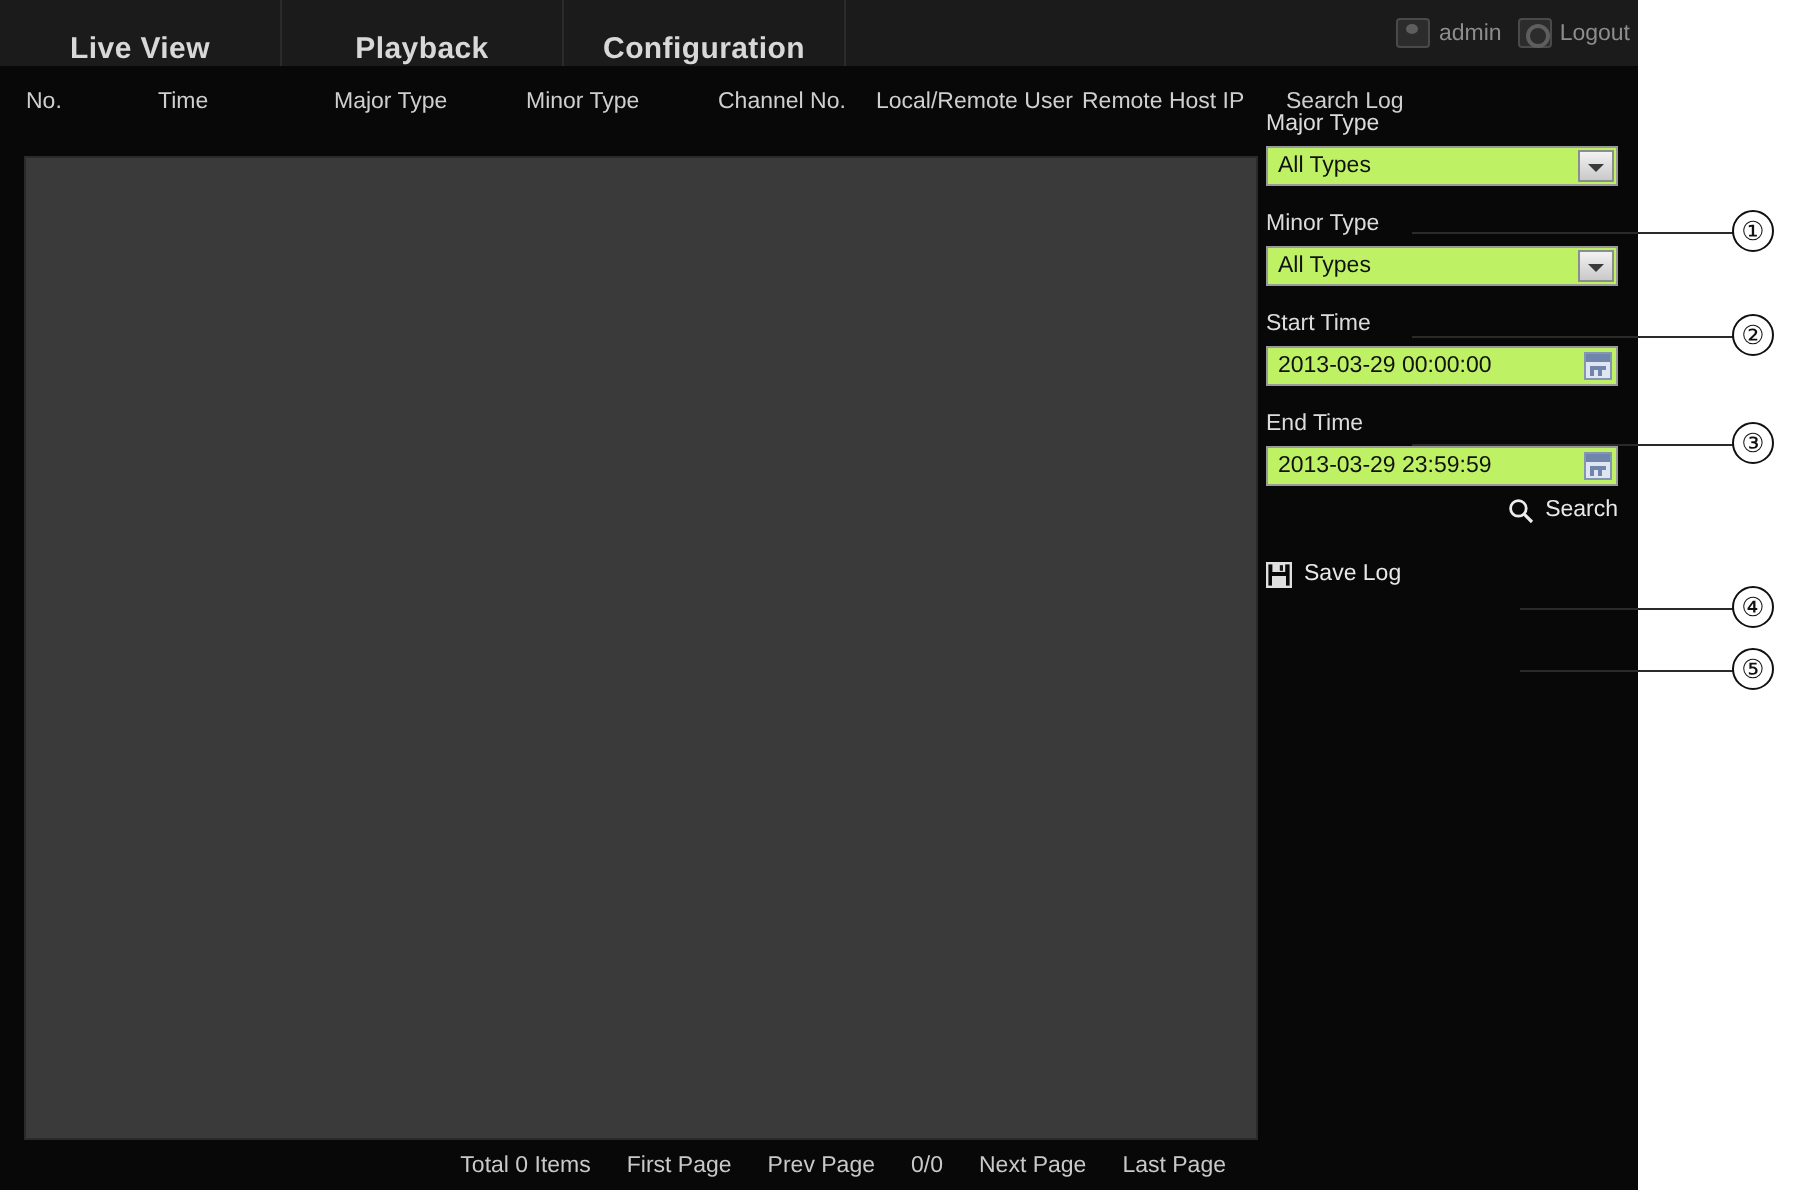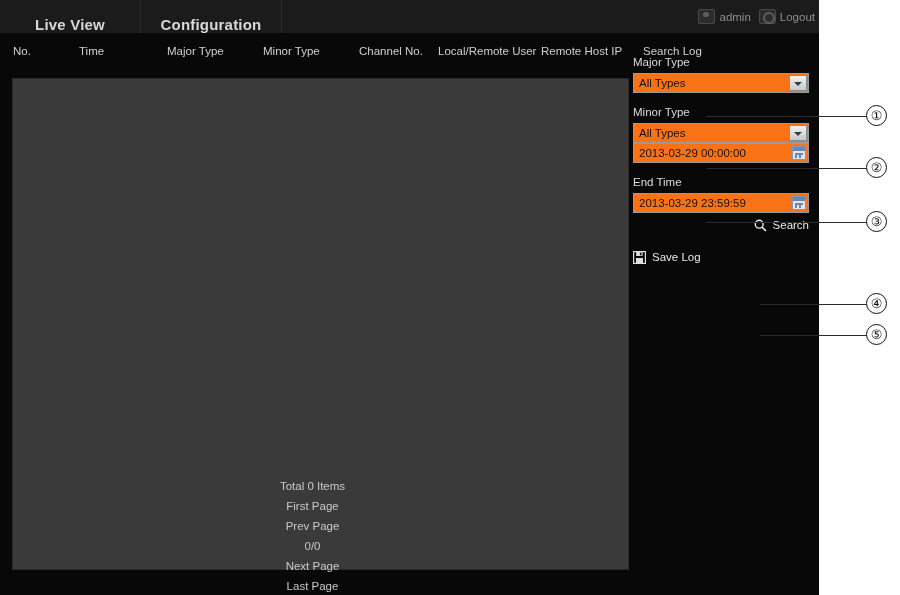--- a/index.html
+++ b/index.html
@@ -129,26 +129,25 @@
   
   #pagination {
     position: absolute;
     left: 12px;
     top: 574px;
     width: 617px;
     height: 18px;
     display: flex;
     align-items: center;
     justify-content: flex-end;
-    gap: 8px;
+    gap: 18px;
     font-size: 11.5px;
     color: #c9c9c9;
     padding-right: 16px;
     box-sizing: border-box;
-    flex-direction: column;
   }
 
   
   #search-panel {
     position: absolute;
     left: 633px; top: 56px;
     width: 186px;
     color: #e2e2e2;
   }
   .field-label {
@@ -156,21 +155,21 @@
     color: #dcdcdc;
     margin-bottom: 5px;
     margin-top: 13px;
   }
   .field-label:first-child { margin-top: 0; }
 
   .combo, .datefield {
     position: relative;
     width: 176px;
     height: 20px;
-    background: #f97316;
+    background: #bef264;
     border: 1px solid #9a9a9a;
     box-sizing: border-box;
     display: flex;
     align-items: center;
   }
   .combo .val, .datefield .val {
     font-size: 11.5px;
     color: #111111;
     padding-left: 5px;
     white-space: nowrap;
@@ -259,20 +258,23 @@
   }
 </style>
 </head>
 <body>
 
 <div id="screenshot">
 
   <div id="topbar">
     <div class="nav-tab">
       <span>Live View</span>
+    </div>
+    <div class="nav-tab">
+      <span>Playback</span>
     </div>
     <div class="nav-tab">
       <span>Configuration</span>
     </div>
     <div id="nav-spacer"></div>
 
     <div id="user-area">
       <span class="u-chip">
         <span class="mini-icon person"></span>
         <span>admin</span>
@@ -313,20 +315,21 @@
       <span class="val">All Types</span>
       <span class="arrow-btn"></span>
     </div>
 
     <div class="field-label">Minor Type</div>
     <div class="combo">
       <span class="val">All Types</span>
       <span class="arrow-btn"></span>
     </div>
 
+    <div class="field-label">Start Time</div>
     <div class="datefield">
       <span class="val">2013-03-29 00:00:00</span>
       <span class="cal-btn"></span>
     </div>
 
     <div class="field-label">End Time</div>
     <div class="datefield">
       <span class="val">2013-03-29 23:59:59</span>
       <span class="cal-btn"></span>
     </div>

